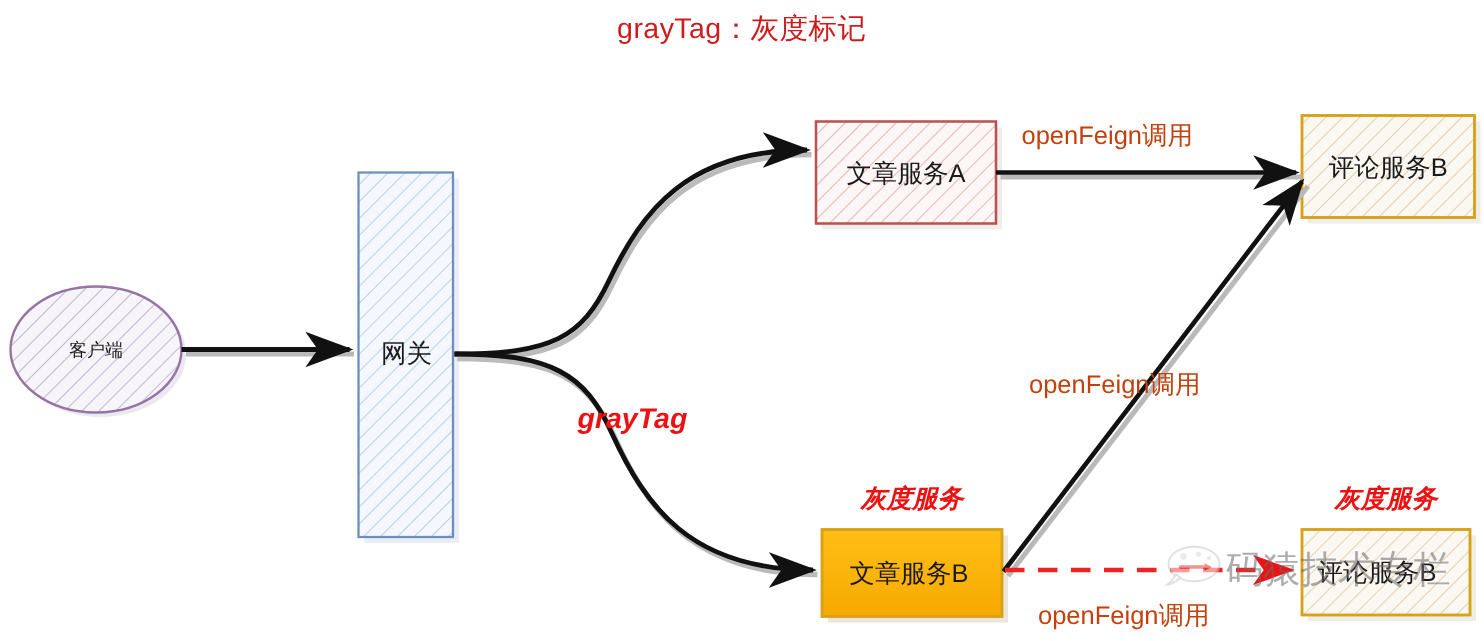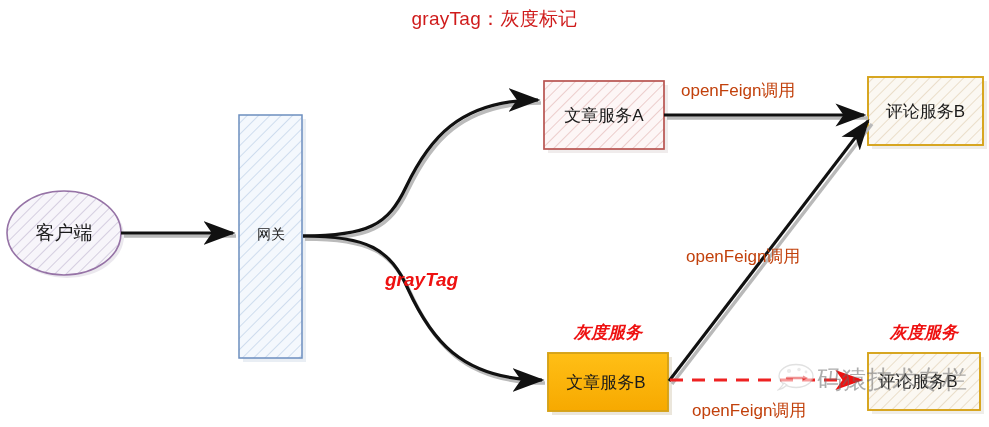--- a/index.html
+++ b/index.html
@@ -159,23 +159,23 @@
     <line x1="669" y1="381" x2="868" y2="121" stroke="#111111" stroke-width="3.1" marker-end="url(#arrHead)"></line>
   </g>
 
   <g>
     <line x1="670" y1="380" x2="862" y2="380" stroke="#ee2222" stroke-width="3.1" stroke-dasharray="13 9" marker-end="url(#arrHeadRed)"></line>
   </g>
 </svg>
 
 <div id="title">grayTag：灰度标记</div>
 
-<div class="node-label" style="left:14px;top:216px;width:100px;height:34px;font-size:19px;">客户端</div>
-
-<div class="node-label" style="left:240px;top:220px;width:62px;height:30px;font-size:14px;">网关</div>
+<div class="node-label" style="left:14px;top:216px;width:100px;height:34px;font-size:12px;">客户端</div>
+
+<div class="node-label" style="left:240px;top:220px;width:62px;height:30px;font-size:17px;">网关</div>
 
 <div class="node-label" style="left:544px;top:98px;width:120px;height:34px;font-size:17px;">文章服务A</div>
 
 <div class="node-label" style="left:868px;top:94px;width:115px;height:34px;font-size:17px;">评论服务B</div>
 
 <div class="node-label" style="left:548px;top:365px;width:116px;height:34px;font-size:17px;">文章服务B</div>
 
 <div class="node-label" style="left:868px;top:364px;width:100px;height:34px;font-size:17px;">评论服务B</div>
 
 <div class="gray-tag-badge" style="left:574px;top:321px;font-size:17px;">灰度服务</div>

